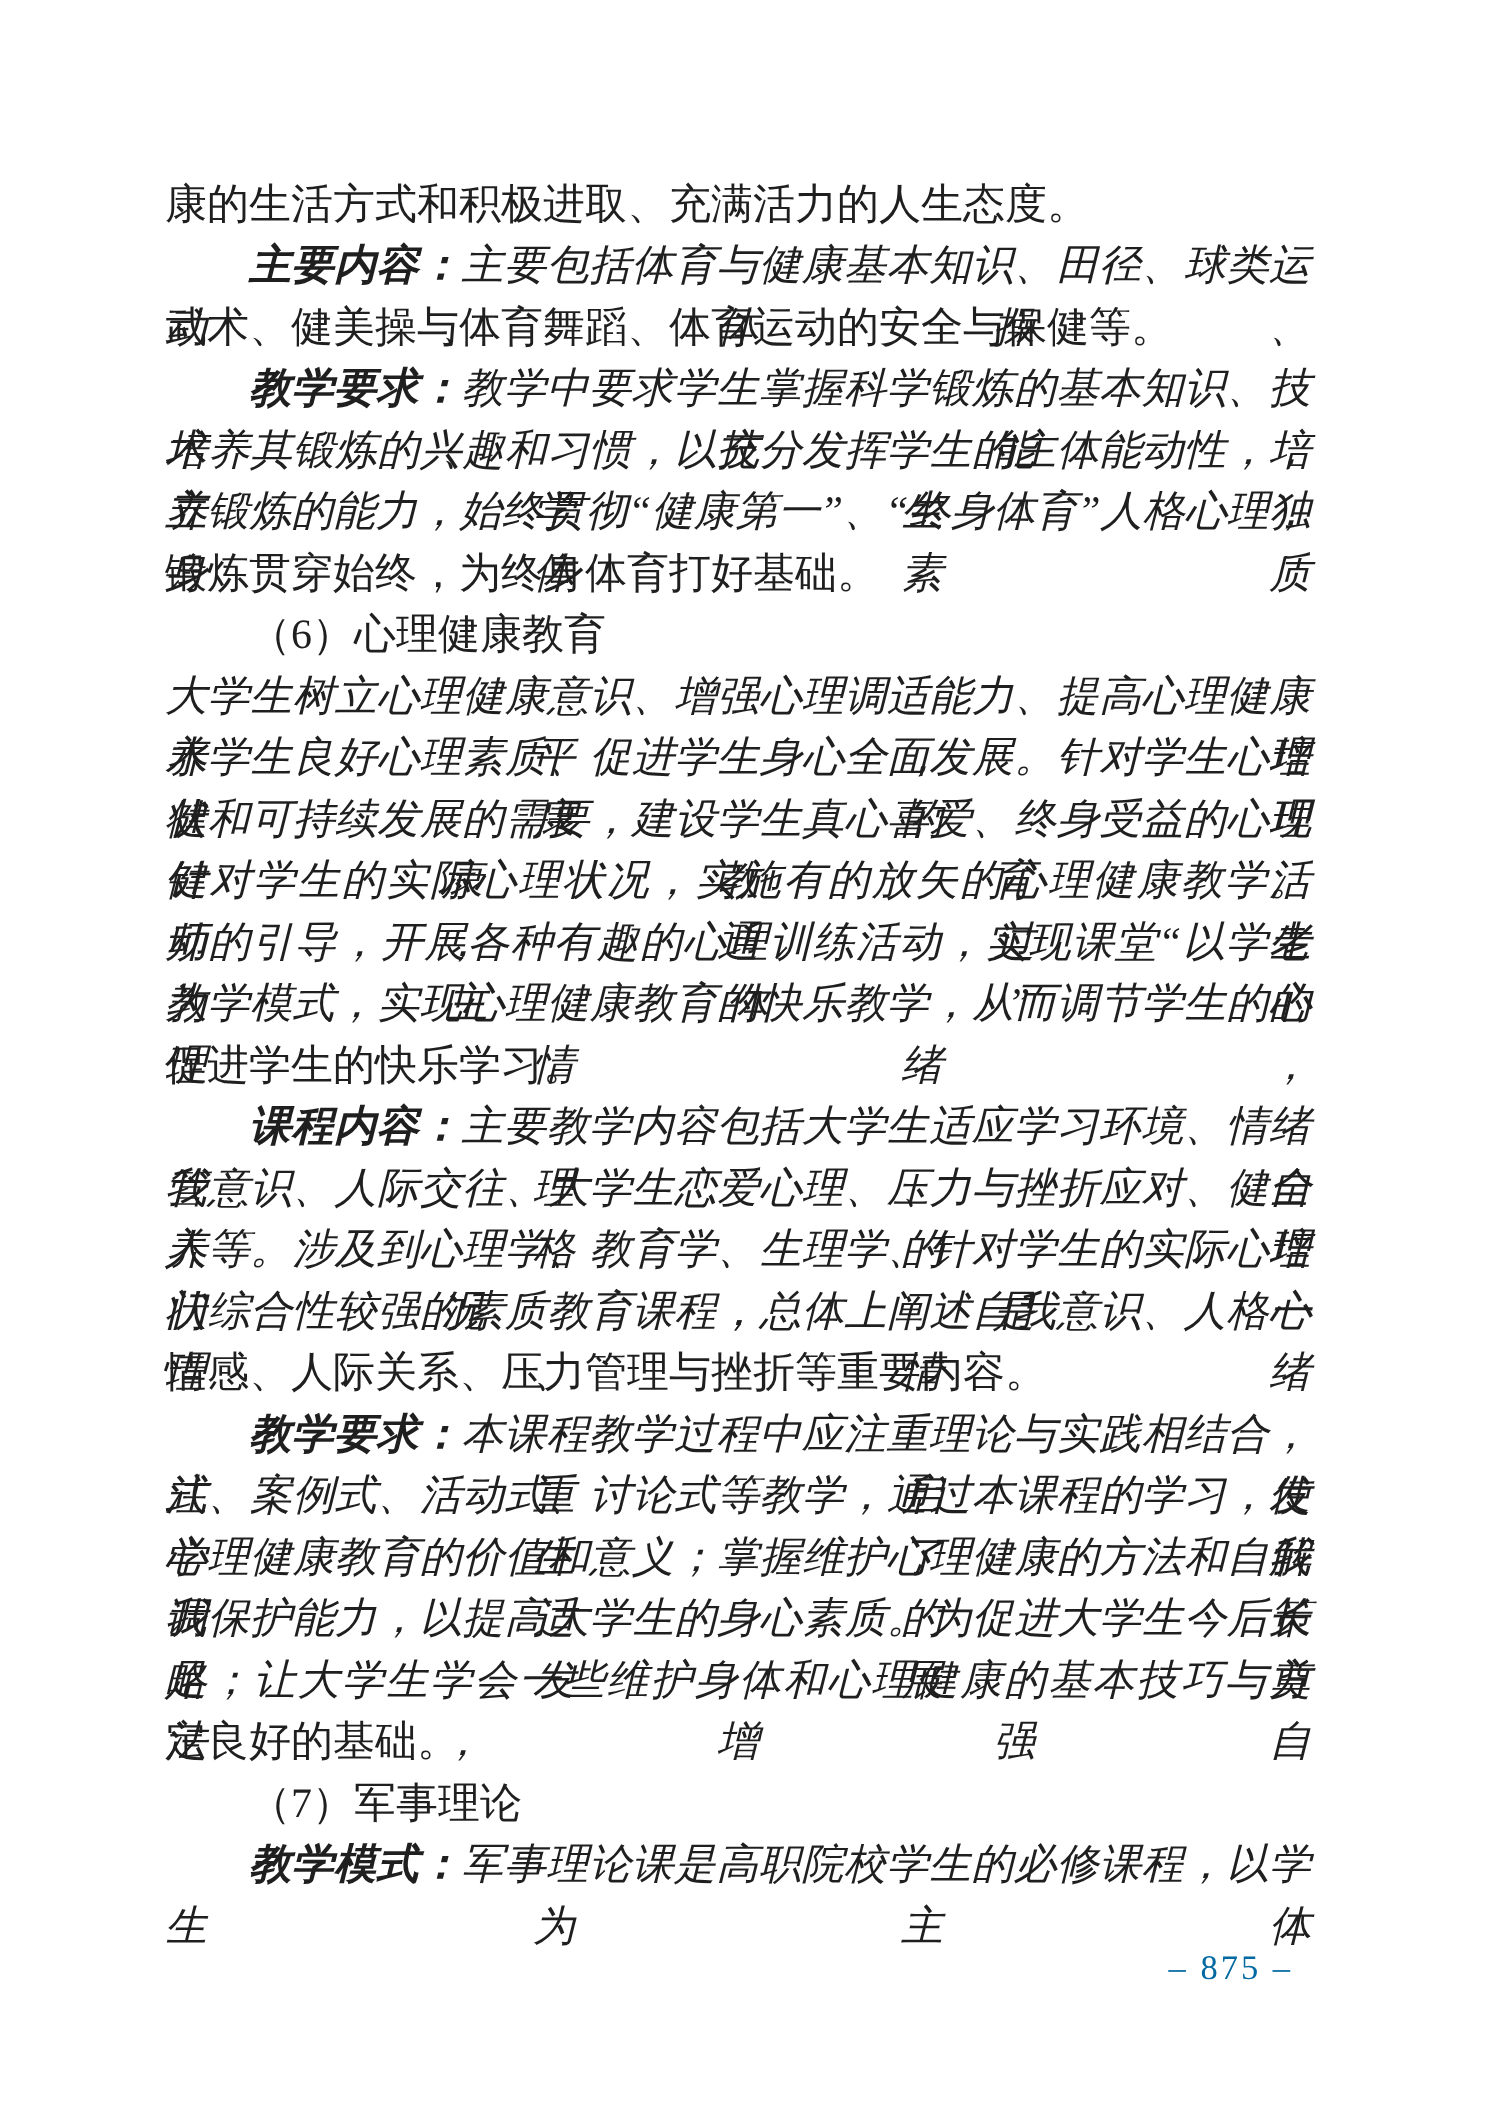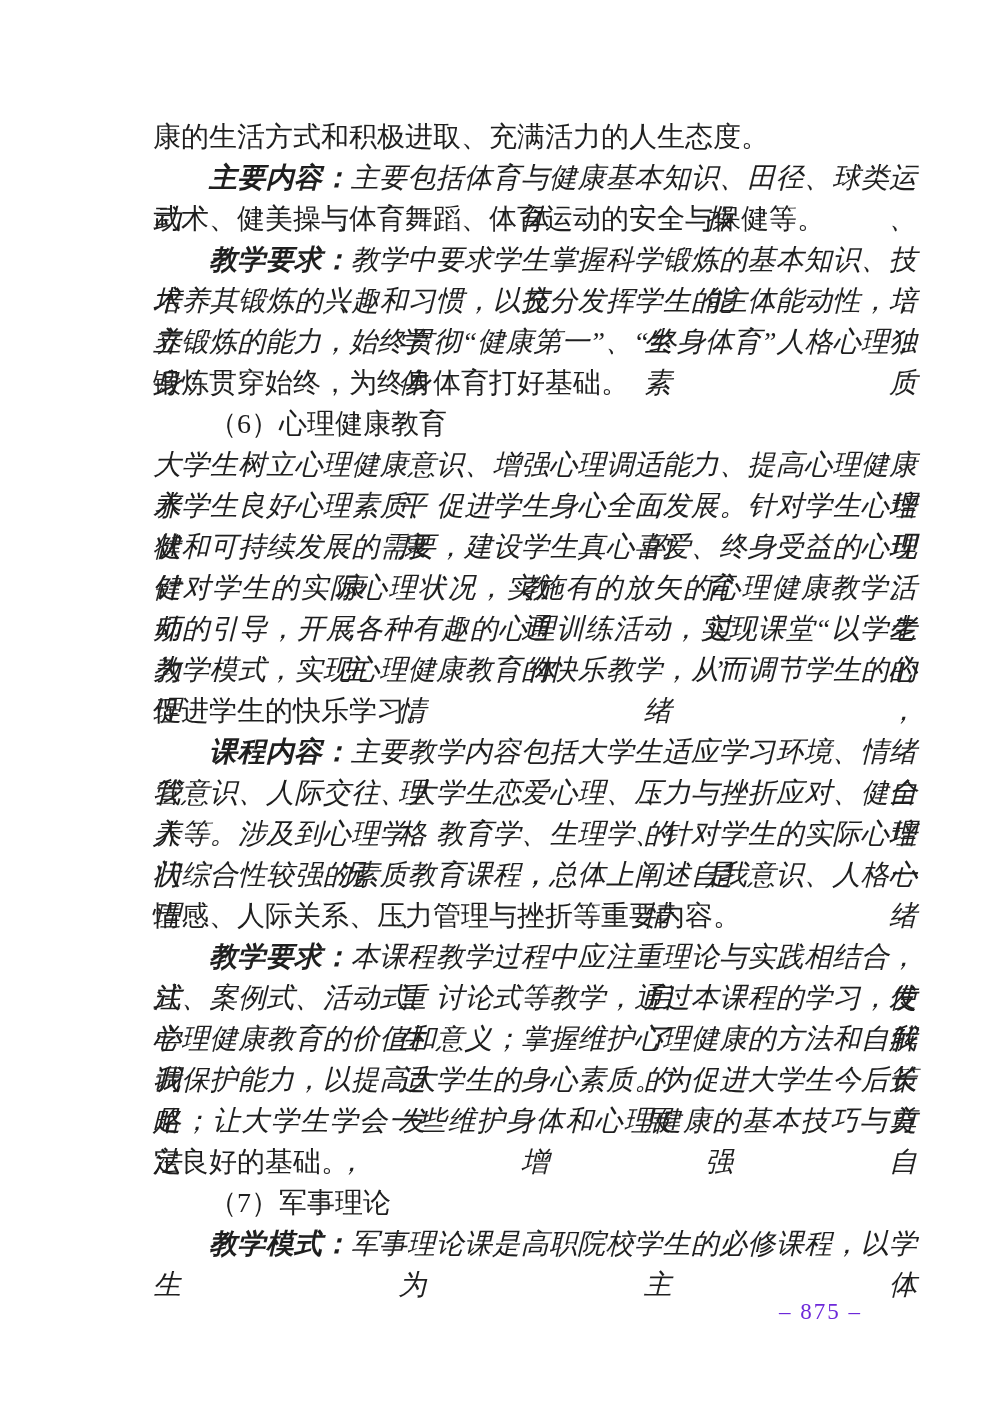--- a/index.html
+++ b/index.html
@@ -50,21 +50,21 @@
     top: 1299px;
     font-size: 23px;
     letter-spacing: 2px;
     color: #3d3d3d;
   }
 </style>
 </head>
 <body>
 
 <div class="page" style="background: rgb(255, 255, 255);">
-  <div class="text-block" style="color: rgb(31, 31, 31); margin-left: 43px;">
+  <div class="text-block" style="color: rgb(31, 31, 31);">
       <div class="line"><span>康的生活方式和积极进取、充满活力的人生态度。</span></div>
       <div class="line just ind"><span class="plabel">主要内容：</span><span>主要包括体育与健康基本知识、田径、球类运动、体操、</span></div>
       <div class="line"><span>武术、健美操与体育舞蹈、体育运动的安全与保健等。</span></div>
       <div class="line just ind"><span class="plabel">教学要求：</span><span>教学中要求学生掌握科学锻炼的基本知识、技术、技能，</span></div>
       <div class="line just"><span>培养其锻炼的兴趣和习惯，以充分发挥学生的主体能动性，培养学生独</span></div>
       <div class="line just"><span>立锻炼的能力，始终贯彻“健康第一”、“终身体育”人格心理，身体素质</span></div>
       <div class="line"><span>锻炼贯穿始终，为终身体育打好基础。</span></div>
       <div class="line ind"><span>（6）心理健康教育</span></div>
       <div class="line just"><span>大学生树立心理健康意识、增强心理调适能力、提高心理健康水平，培</span></div>
       <div class="line just"><span>养学生良好心理素质、促进学生身心全面发展。针对学生心理健康的现</span></div>
@@ -80,14 +80,14 @@
       <div class="line"><span>情感、人际关系、压力管理与挫折等重要内容。</span></div>
       <div class="line just ind"><span class="plabel">教学要求：</span><span>本课程教学过程中应注重理论与实践相结合，注重启发</span></div>
       <div class="line just"><span>式、案例式、活动式、讨论式等教学，通过本课程的学习，使学生了解</span></div>
       <div class="line just"><span>心理健康教育的价值和意义；掌握维护心理健康的方法和自我调适的策</span></div>
       <div class="line just"><span>我保护能力，以提高大学生的身心素质。为促进大学生今后长足发展奠</span></div>
       <div class="line just"><span>略；让大学生学会一些维护身体和心理健康的基本技巧与方法，增强自</span></div>
       <div class="line"><span>定良好的基础。</span></div>
       <div class="line ind"><span>（7）军事理论</span></div>
       <div class="line just ind"><span class="plabel">教学模式：</span><span>军事理论课是高职院校学生的必修课程，以学生为主体</span></div>
     </div>
-  <div class="footer-pageno" style="color: #6d28d9;">– 875 –</div>
+  <div class="footer-pageno" style="color: #0369a1;">– 875 –</div>
 </div>
 
 </body></html>

